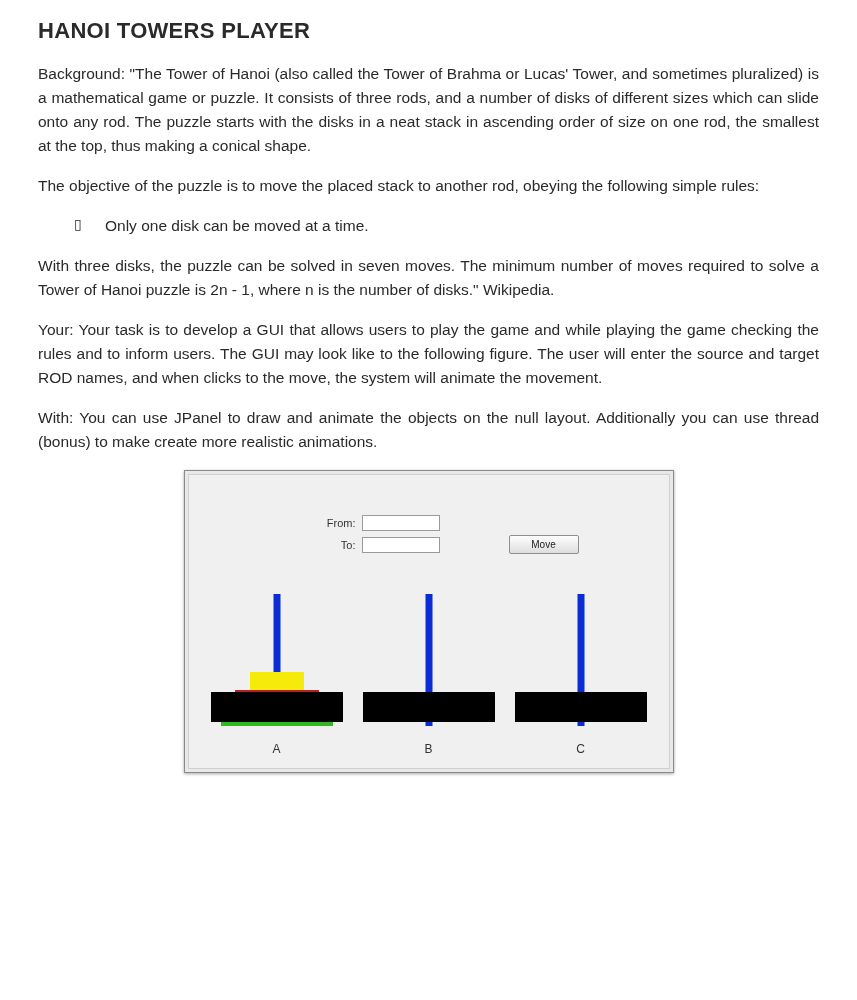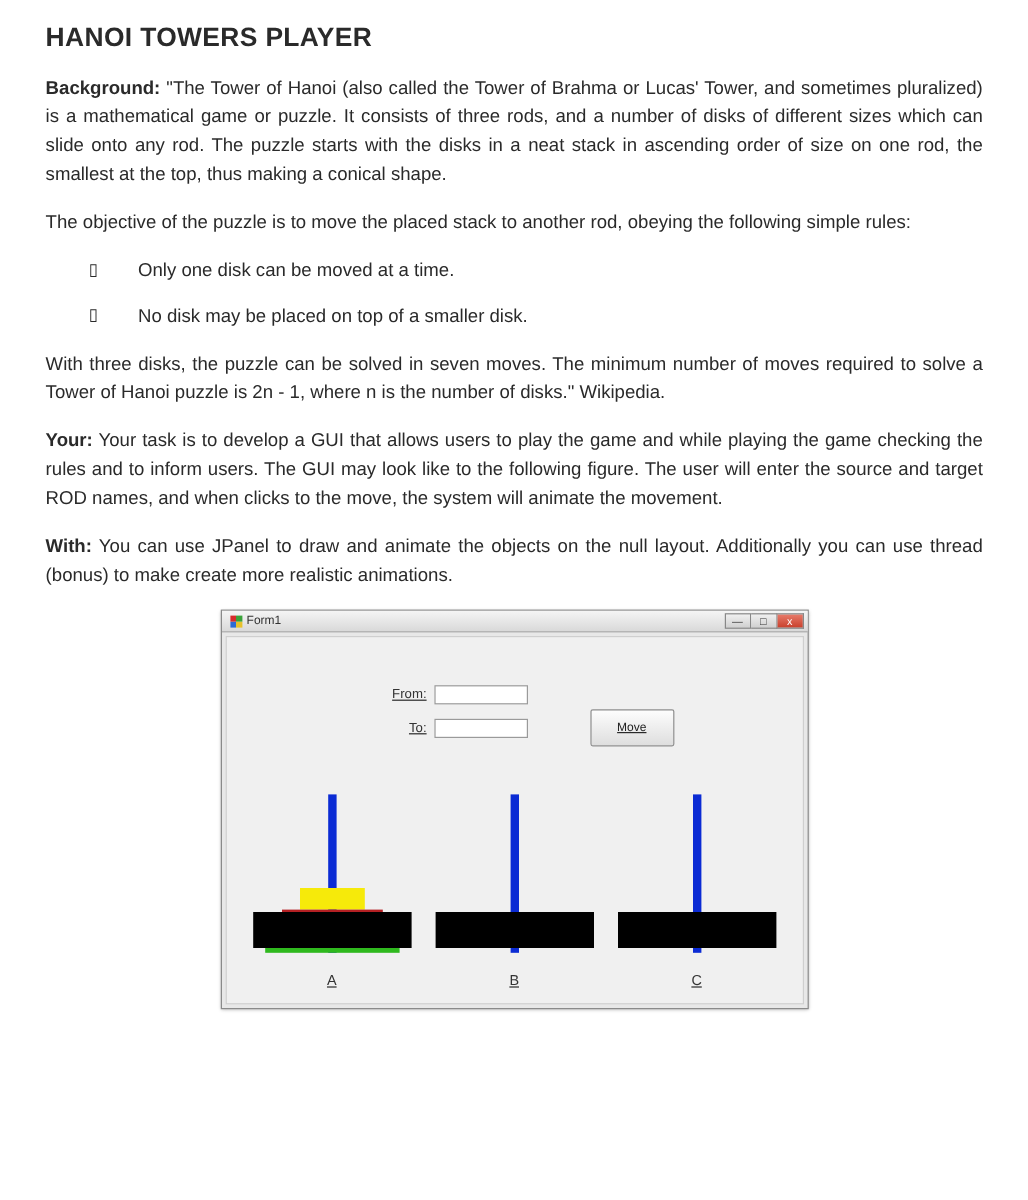--- a/index.html
+++ b/index.html
@@ -15,32 +15,32 @@
       font-weight: bold;
       margin-bottom: 18px;
       letter-spacing: 0.3px;
     }
     p {
       font-size: 15.5px;
       line-height: 1.55;
       text-align: justify;
       margin-bottom: 16px;
     }
-    .label { font-weight: bold; }
+    .label { font-weight: normal; }
     ul {
       list-style: none;
       padding-left: 42px;
       margin-bottom: 16px;
     }
     ul li {
       font-size: 15.5px;
       line-height: 1.55;
       margin-bottom: 14px;
       position: relative;
-      padding-left: 35px;
+      padding-left: 25px;
       text-align: justify;
     }
     ul li::before {
       content: "▯";
       position: absolute;
       left: -6px;
       top: 0;
       font-size: 14px;
       color: #2a2a2a;
     }
@@ -88,41 +88,41 @@
     .win-btn.close {
       background: linear-gradient(#e77b6b,#c9402c);
       color: #fff;
     }
 
     .client {
       padding: 10px 8px 10px 8px;
       background: #f0f0f0;
       border: 1px solid #cfcfcf;
       margin: 3px;
-      text-decoration: underline;
     }
 
     .form-row { display:flex; align-items:center; margin-bottom:4px; }
     .form-row .lbl { width: 165px; text-align: right; padding-right: 6px; font-size: 11px; color:#333; }
     .form-row input {
       width: 78px; height: 16px;
       border: 1px solid #9a9a9a;
       background: #fff;
       font-size: 11px;
       padding: 0 3px;
     }
     .move-btn {
       width: 70px;
-      height: 31px;
+      height: 19px;
       font-size: 10px;
       background: linear-gradient(#fdfdfd,#dedede);
       border: 1px solid #8f8f8f;
       border-radius: 2px;
       cursor: pointer;
       color: #222;
+      margin-left: 17px;
     }
 
     .stage {
       margin-top: 40px;
       display: flex;
       justify-content: space-around;
       align-items: flex-end;
       padding: 0 4px 2px 4px;
     }
     .tower { position: relative; display: flex; flex-direction: column; align-items: center; }
@@ -158,48 +158,36 @@
 
 <p>
   <span class="label">Background:</span>
   <span>"The Tower of Hanoi (also called the Tower of Brahma or Lucas' Tower, and sometimes pluralized) is a mathematical game or puzzle. It consists of three rods, and a number of disks of different sizes which can slide onto any rod. The puzzle starts with the disks in a neat stack in ascending order of size on one rod, the smallest at the top, thus making a conical shape.</span>
 </p>
 
 <p>The objective of the puzzle is to move the placed stack to another rod, obeying the following simple rules:</p>
 
 <ul>
   <li>Only one disk can be moved at a time.</li>
-  <li>No disk may be placed on top of a smaller disk.</li>
 </ul>
 
 <p>With three disks, the puzzle can be solved in seven moves. The minimum number of moves required to solve a Tower of Hanoi puzzle is 2n - 1, where n is the number of disks." Wikipedia.</p>
 
 <p>
   <span class="label">Your:</span>
   <span>Your task is to develop a GUI that allows users to play the game and while playing the game checking the rules and to inform users. The GUI may look like to the following figure. The user will enter the source and target ROD names, and when clicks to the move, the system will animate the movement.</span>
 </p>
 
 <p>
   <span class="label">With:</span>
   <span>You can use JPanel to draw and animate the objects on the null layout. Additionally you can use thread (bonus) to make create more realistic animations.</span>
 </p>
 
 <div class="window-wrap">
   <div class="window">
-    <div class="titlebar">
-      <div class="tb-left">
-        <span class="app-icon"></span>
-        <span>Form1</span>
-      </div>
-      <div class="tb-right">
-        <span class="win-btn">—</span>
-        <span class="win-btn">□</span>
-        <span class="win-btn close">x</span>
-      </div>
-    </div>
     <div class="client">
 
       <div style="height:30px;"></div>
 
       <div class="form-row">
         <span class="lbl">From:</span>
         <input type="text" value="" style="">
       </div>
       <div class="form-row">
         <span class="lbl">To:</span>

